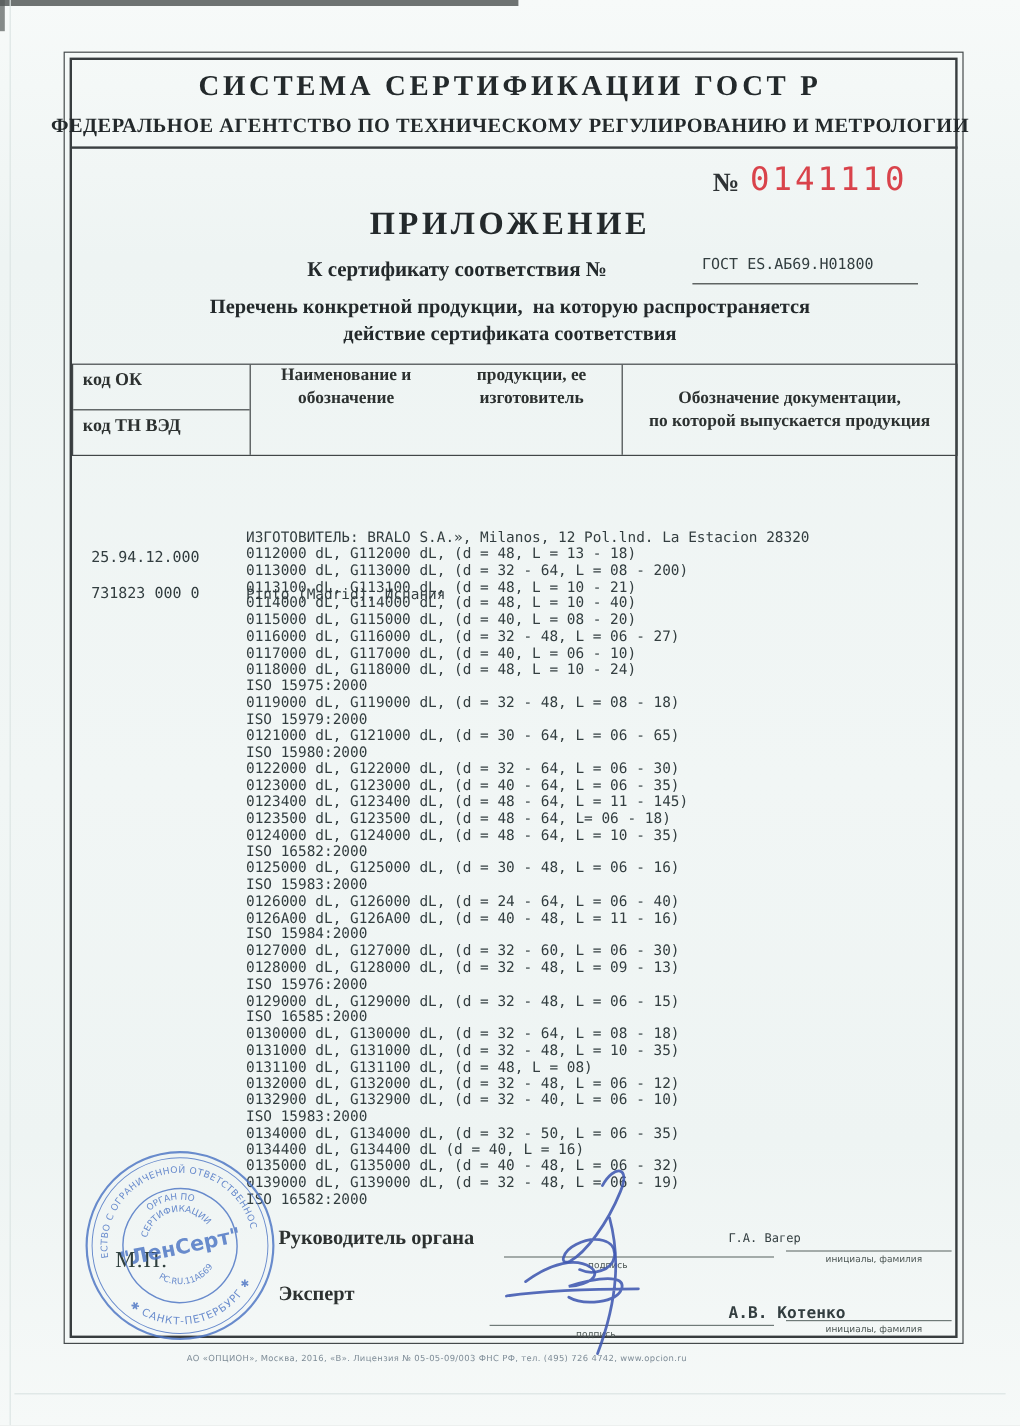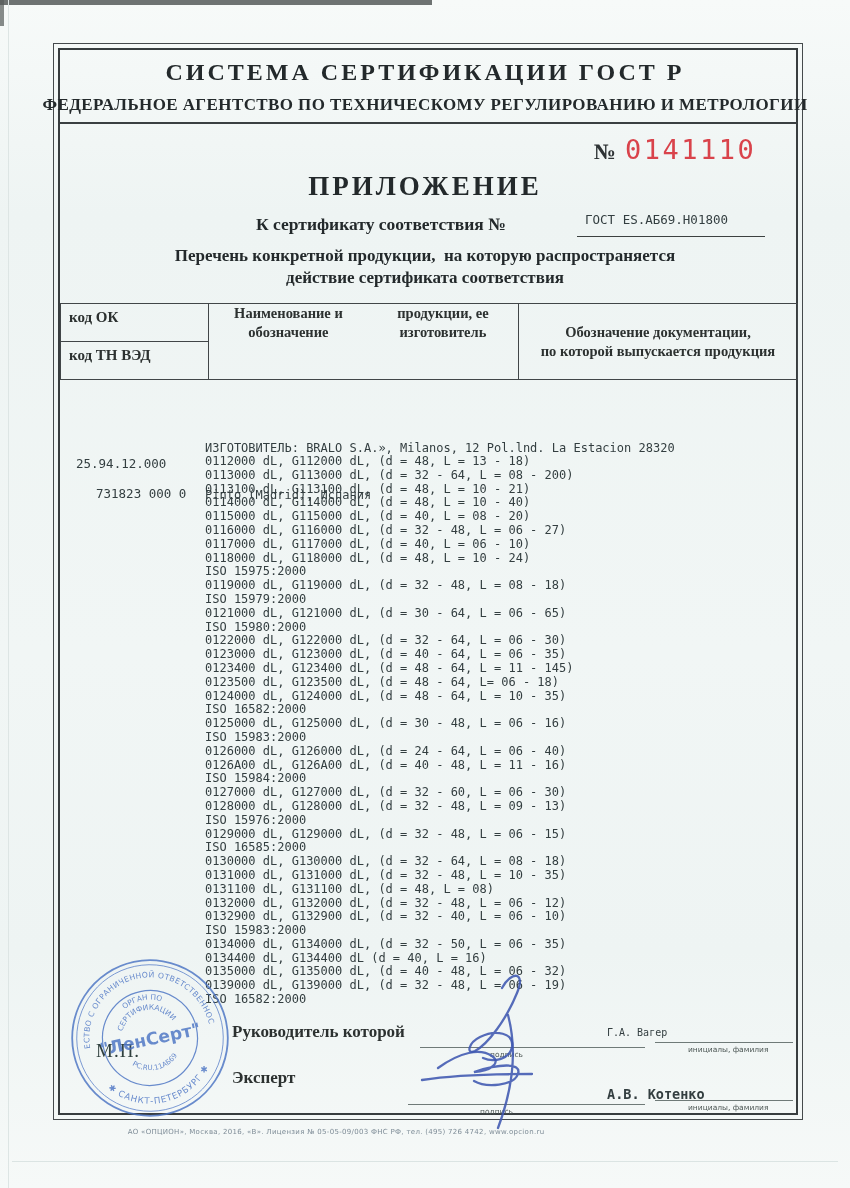--- a/index.html
+++ b/index.html
@@ -35,21 +35,21 @@
   .tbl{left:60px;top:303px;width:738px;height:77px;box-sizing:border-box;border:1.4px solid #414648;display:flex;}
   .tbl .c1{width:148px;box-sizing:border-box;border-right:1.2px solid #414648;display:flex;flex-direction:column;}
   .tbl .c1 .cell{flex:1;padding:5px 0 4px 8px;font-size:15px;font-weight:600;}
   .tbl .c1 .cell:first-child{border-bottom:1.2px solid #414648;}
   .tbl .c2{width:310px;box-sizing:border-box;border-right:1.2px solid #414648;display:flex;flex-direction:row;justify-content:center;text-align:center;font-size:14.5px;font-weight:600;line-height:19px;}
   .tbl .c3{flex:1;display:flex;flex-direction:column;justify-content:center;text-align:center;font-size:14.5px;font-weight:600;line-height:19px;}
   
   .mono{font-family:"DejaVu Sans Mono",monospace;color:#333e40;white-space:pre;}
   .manufacturer{left:205px;top:410px;font-size:12px;line-height:15.5px;}
   .code-ok{left:76px;top:456px;font-size:12.5px;}
-  .code-tnved{left:76px;top:486px;font-size:12.5px;margin-left:20px;}
+  .code-tnved{left:76px;top:486px;font-size:12.5px;}
   .products{left:205px;top:455px;font-size:12px;line-height:13.8px;}
   .products .list-line{height:13.8px;}
   
   .role1{left:232px;top:1022px;font-size:17px;font-weight:bold;}
   .role2{left:232px;top:1068px;font-size:17px;font-weight:bold;}
   .sigline1{left:420px;top:1047px;width:225px;height:1px;background:#6f7a78;}
   .sigline2{left:408px;top:1104px;width:237px;height:1px;background:#6f7a78;}
   .nameline1{left:655px;top:1042px;width:138px;height:1px;background:#6f7a78;}
   .nameline2{left:655px;top:1100px;width:138px;height:1px;background:#6f7a78;}
   .caption{font-family:"DejaVu Sans",sans-serif;font-size:7.5px;color:#4c5654;}
@@ -61,21 +61,21 @@
   .name2{left:607px;top:1086px;font-size:13.5px;font-weight:bold;}
   .mp{left:96px;top:1040px;font-size:19px;color:#30403e;letter-spacing:1px;}
   
   .stamp{left:54px;top:942px;width:192px;height:192px;opacity:.82;transform:rotate(-12deg);}
   .stamp text{fill:#4b74c4;font-family:"DejaVu Sans",sans-serif;}
   .stamp .ring{stroke:#4b74c4;fill:none;}
   
   .handsig{left:380px;top:960px;width:250px;height:190px;}
   .handsig path{stroke:#3f58b0;stroke-width:2.3;fill:none;stroke-linecap:round;opacity:.88;}
   
-  .footer{left:0;top:1128px;width:672px;text-align:center;font-family:"DejaVu Sans",sans-serif;font-size:7px;letter-spacing:.3px;color:#7e8c97;}
+  .footer{left:0;top:1128px;width:672px;text-align:center;font-family:"DejaVu Sans",sans-serif;font-size:7px;letter-spacing:.3px;color:#7e8c97;padding-left:28px;}
 </style>
 </head>
 <body>
 
 <div id="page">
 
   <div class="abs scan-strip-top"></div>
   <div class="abs scan-strip-left"></div>
   <div class="abs scan-edge-left"></div>
   <div class="abs scan-line-bottom"></div>
@@ -114,21 +114,21 @@
   </div>
 
   <div class="abs manufacturer mono">
     <div>ИЗГОТОВИТЕЛЬ: BRALO S.A.», Milanos, 12 Pol.lnd. La Estacion 28320</div>
     <div>Pinto (Madrid), Испания</div>
   </div>
   <div class="abs code-ok mono">25.94.12.000</div>
   <div class="abs code-tnved mono">731823 000 0</div>
   <div class="abs products mono"><div class="list-line">0112000 dL, G112000 dL, (d = 48, L = 13 - 18)</div><div class="list-line">0113000 dL, G113000 dL, (d = 32 - 64, L = 08 - 200)</div><div class="list-line">0113100 dL, G113100 dL, (d = 48, L = 10 - 21)</div><div class="list-line">0114000 dL, G114000 dL, (d = 48, L = 10 - 40)</div><div class="list-line">0115000 dL, G115000 dL, (d = 40, L = 08 - 20)</div><div class="list-line">0116000 dL, G116000 dL, (d = 32 - 48, L = 06 - 27)</div><div class="list-line">0117000 dL, G117000 dL, (d = 40, L = 06 - 10)</div><div class="list-line">0118000 dL, G118000 dL, (d = 48, L = 10 - 24)</div><div class="list-line">ISO 15975:2000</div><div class="list-line">0119000 dL, G119000 dL, (d = 32 - 48, L = 08 - 18)</div><div class="list-line">ISO 15979:2000</div><div class="list-line">0121000 dL, G121000 dL, (d = 30 - 64, L = 06 - 65)</div><div class="list-line">ISO 15980:2000</div><div class="list-line">0122000 dL, G122000 dL, (d = 32 - 64, L = 06 - 30)</div><div class="list-line">0123000 dL, G123000 dL, (d = 40 - 64, L = 06 - 35)</div><div class="list-line">0123400 dL, G123400 dL, (d = 48 - 64, L = 11 - 145)</div><div class="list-line">0123500 dL, G123500 dL, (d = 48 - 64, L= 06 - 18)</div><div class="list-line">0124000 dL, G124000 dL, (d = 48 - 64, L = 10 - 35)</div><div class="list-line">ISO 16582:2000</div><div class="list-line">0125000 dL, G125000 dL, (d = 30 - 48, L = 06 - 16)</div><div class="list-line">ISO 15983:2000</div><div class="list-line">0126000 dL, G126000 dL, (d = 24 - 64, L = 06 - 40)</div><div class="list-line">0126A00 dL, G126A00 dL, (d = 40 - 48, L = 11 - 16)</div><div class="list-line">ISO 15984:2000</div><div class="list-line">0127000 dL, G127000 dL, (d = 32 - 60, L = 06 - 30)</div><div class="list-line">0128000 dL, G128000 dL, (d = 32 - 48, L = 09 - 13)</div><div class="list-line">ISO 15976:2000</div><div class="list-line">0129000 dL, G129000 dL, (d = 32 - 48, L = 06 - 15)</div><div class="list-line">ISO 16585:2000</div><div class="list-line">0130000 dL, G130000 dL, (d = 32 - 64, L = 08 - 18)</div><div class="list-line">0131000 dL, G131000 dL, (d = 32 - 48, L = 10 - 35)</div><div class="list-line">0131100 dL, G131100 dL, (d = 48, L = 08)</div><div class="list-line">0132000 dL, G132000 dL, (d = 32 - 48, L = 06 - 12)</div><div class="list-line">0132900 dL, G132900 dL, (d = 32 - 40, L = 06 - 10)</div><div class="list-line">ISO 15983:2000</div><div class="list-line">0134000 dL, G134000 dL, (d = 32 - 50, L = 06 - 35)</div><div class="list-line">0134400 dL, G134400 dL (d = 40, L = 16)</div><div class="list-line">0135000 dL, G135000 dL, (d = 40 - 48, L = 06 - 32)</div><div class="list-line">0139000 dL, G139000 dL, (d = 32 - 48, L = 06 - 19)</div><div class="list-line">ISO 16582:2000</div></div>
 
-  <div class="abs role1">Руководитель которой</div>
+  <div class="abs role1">Руководитель органа</div>
   <div class="abs role2">Эксперт</div>
   <div class="abs sigline1"></div>
   <div class="abs sigline2"></div>
   <div class="abs nameline1"></div>
   <div class="abs nameline2"></div>
   <div class="abs caption cap-sign1">подпись</div>
   <div class="abs caption cap-sign2">подпись</div>
   <div class="abs caption cap-name1">инициалы, фамилия</div>
   <div class="abs caption cap-name2">инициалы, фамилия</div>
   <div class="abs name1 mono">Г.А. Вагер</div>

